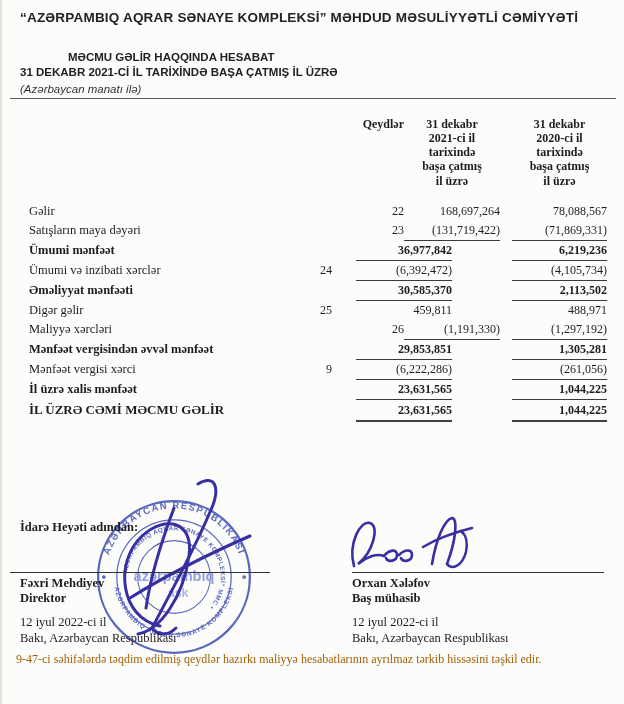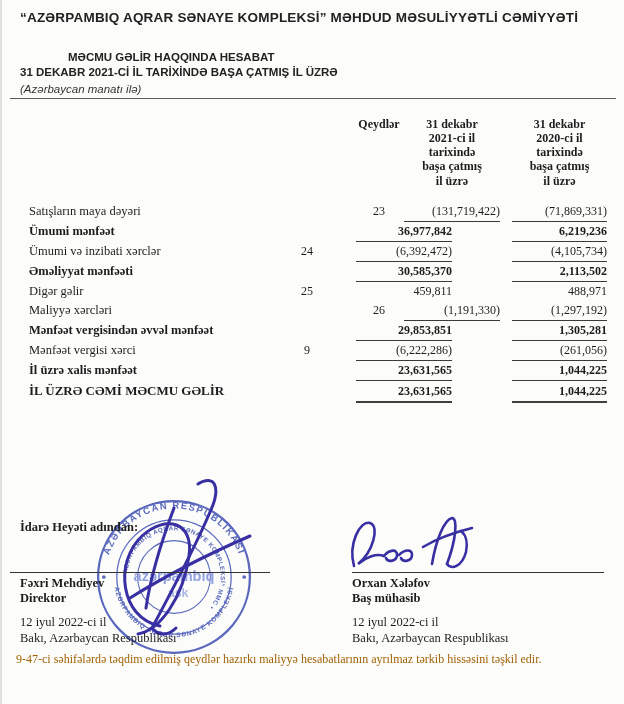--- a/index.html
+++ b/index.html
@@ -27,21 +27,21 @@
     line-height:1.55;text-align:justify;color:#222;
   }
   .report-title{margin-top:21px;font-size:11.5px;font-weight:bold;line-height:1.35;color:#222;padding-left:48px;}
   .report-period{font-size:11.5px;font-weight:bold;line-height:1.35;color:#222;}
   .currency-note{font-size:11.5px;font-style:italic;margin-top:2px;color:#333;}
   .rule{margin:3px 8px 0 8px;border-bottom:1.5px solid #5a5a5a;}
 
   .table{margin:18px 17px 0 27px;}
   .trow{display:flex;align-items:baseline;}
   .c-label{flex:1;font-size:12.5px;}
-  .c-note{width:50px;text-align:center;font-size:12px;}
+  .c-note{width:50px;text-align:right;font-size:12px;}
   .c-v1{width:96px;text-align:right;font-size:12px;padding-bottom:2px;}
   .c-gap{width:12px;}
   .c-v2{width:95px;text-align:right;font-size:12px;padding-bottom:2px;}
   .thead{margin-bottom:16px;}
   .thead .c-note{font-weight:bold;font-size:12px;}
   .thead .c-v1,.thead .c-v2{
     font-weight:bold;text-align:center;white-space:pre-line;
     font-size:12px;line-height:1.18;padding-bottom:0;
   }
   .u .c-v1,.u .c-v2{border-bottom:1.2px solid var(--line);}
@@ -92,20 +92,27 @@
 başa çatmış
 il üzrə</div>
     <div class="c-gap"></div>
     <div class="c-v2">31 dekabr
 2020-ci il
 tarixində
 başa çatmış
 il üzrə</div>
   </div>
 
+  <div class="trow r1">
+    <div class="c-label">Gəlir</div>
+    <div class="c-note">22</div>
+    <div class="c-v1">168,697,264</div>
+    <div class="c-gap"></div>
+    <div class="c-v2">78,088,567</div>
+  </div>
   <div class="trow mt-s u">
     <div class="c-label">Satışların maya dəyəri</div>
     <div class="c-note">23</div>
     <div class="c-v1">(131,719,422)</div>
     <div class="c-gap"></div>
     <div class="c-v2">(71,869,331)</div>
   </div>
   <div class="trow mt u bold">
     <div class="c-label">Ümumi mənfəət</div>
     <div class="c-note"></div>

